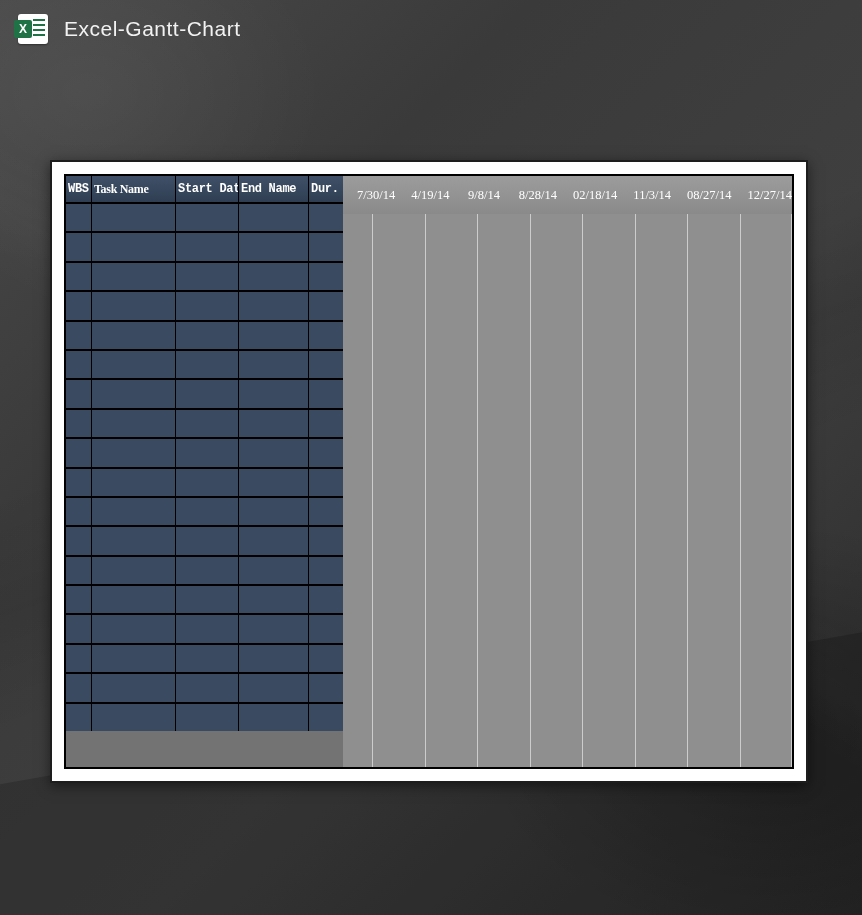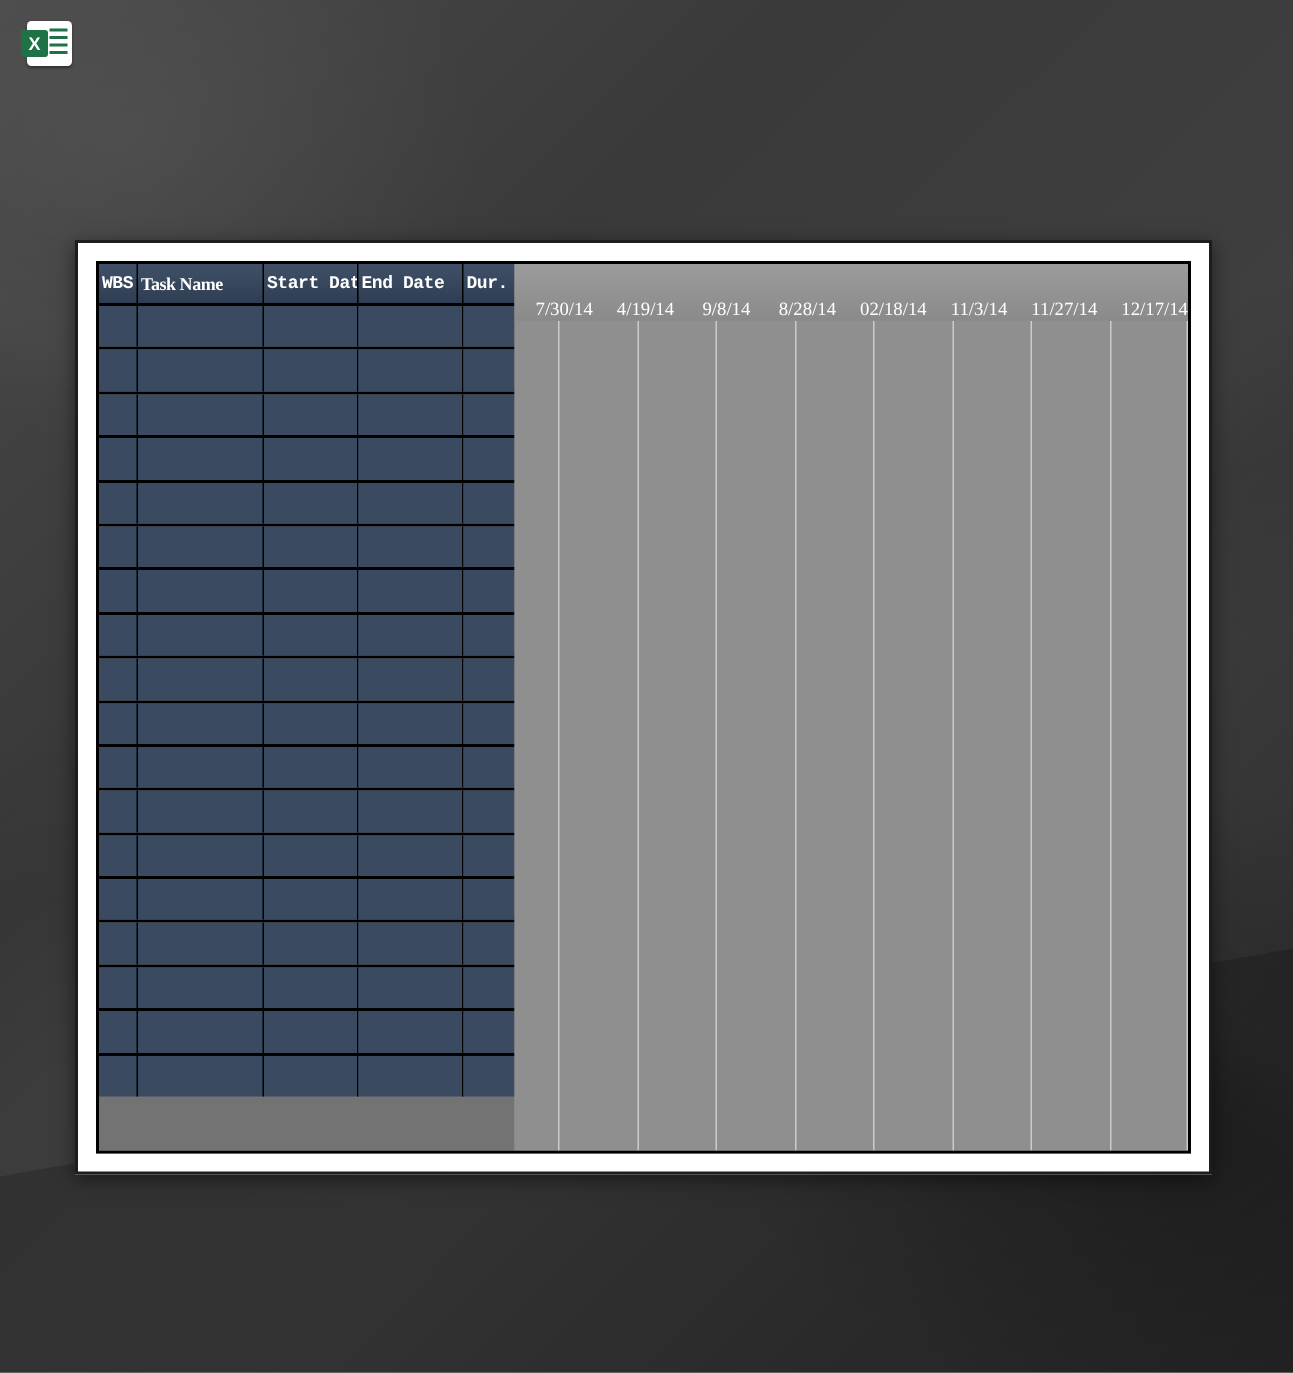--- a/index.html
+++ b/index.html
@@ -92,21 +92,21 @@
     background:#3a4b61;
   }
   .td:last-child { border-right:none; }
 
   
   .timeline {
     flex:1; position:relative; overflow:hidden;
     background:#8f8f8f;
   }
   .date-row {
-    display:flex; height:38px; align-items:flex-end;
+    display:flex; height:38px; align-items:center;
     padding-left:14px; gap:16px;
     background: linear-gradient(#9c9c9c,#8a8a8a);
     position:relative; z-index:2;
   }
   .date-lbl {
     width:52.5px; text-align:center;
     color:#fff; font-family:"Times New Roman",serif;
     font-size:12.5px; white-space:nowrap;
   }
   .vlines { position:absolute; left:0; right:0; top:38px; bottom:0; }
@@ -119,30 +119,31 @@
 <div class="header">
   <div class="app-icon">
     <div class="x-badge">X</div>
     <div class="sheet-lines">
         <div></div>
         <div></div>
         <div></div>
         <div></div>
       </div>
   </div>
+  <div class="title">Excel-Gantt-Chart</div>
 </div>
 
 <div class="doc-wrap">
   <div class="doc-inner">
     <div class="task-grid">
       <div class="thead">
         <div class="th col-wbs">WBS</div>
         <div class="th col-name">Task Name</div>
         <div class="th col-start">Start Date</div>
-        <div class="th col-end">End Date</div>
+        <div class="th col-end">End Name</div>
         <div class="th col-dur">Dur.</div>
       </div>
       <div id="task-rows">
           <div class="trow">
             <div class="td col-wbs"></div>
             <div class="td col-name"></div>
             <div class="td col-start"></div>
             <div class="td col-end"></div>
             <div class="td col-dur"></div>
           </div>
@@ -268,22 +269,22 @@
         </div>
     </div>
     <div class="timeline">
       <div class="date-row" id="date-row">
           <div class="date-lbl">7/30/14</div>
           <div class="date-lbl">4/19/14</div>
           <div class="date-lbl">9/8/14</div>
           <div class="date-lbl">8/28/14</div>
           <div class="date-lbl">02/18/14</div>
           <div class="date-lbl">11/3/14</div>
-          <div class="date-lbl">11/27/14</div>
-          <div class="date-lbl">12/17/14</div>
+          <div class="date-lbl">08/27/14</div>
+          <div class="date-lbl">12/27/14</div>
         </div>
       <div class="vlines" id="vlines">
           <div class="vline" style="left: 29px;"></div>
           <div class="vline" style="left: 82px;"></div>
           <div class="vline" style="left: 134px;"></div>
           <div class="vline" style="left: 187px;"></div>
           <div class="vline" style="left: 239px;"></div>
           <div class="vline" style="left: 292px;"></div>
           <div class="vline" style="left: 344px;"></div>
           <div class="vline" style="left: 397px;"></div>

